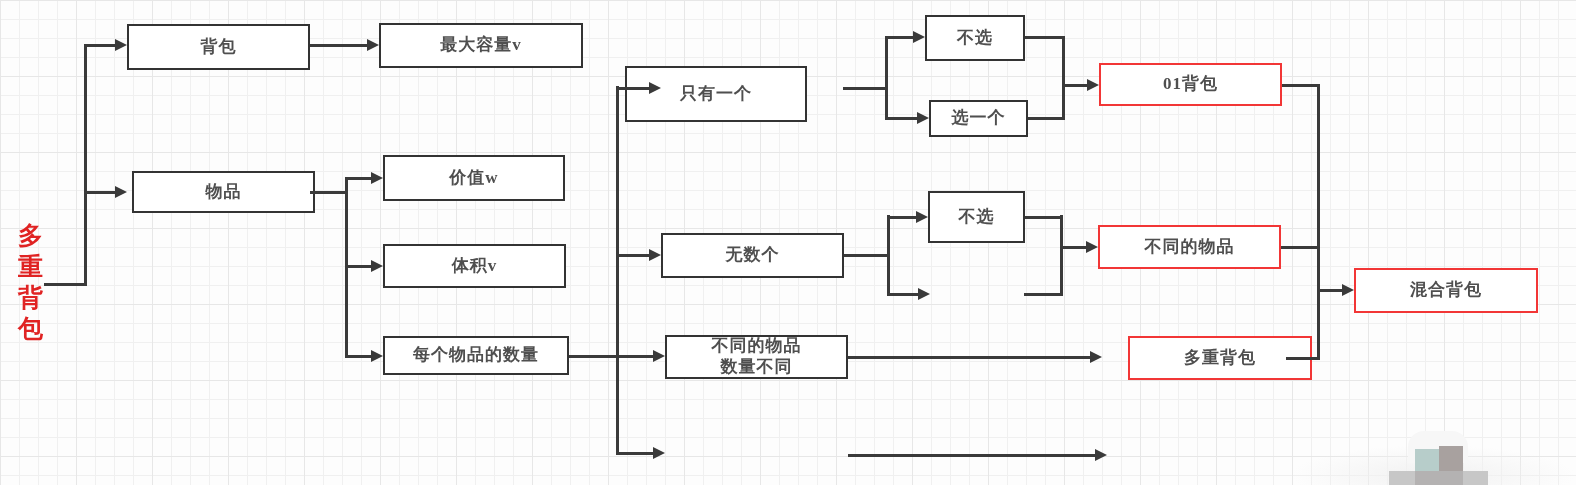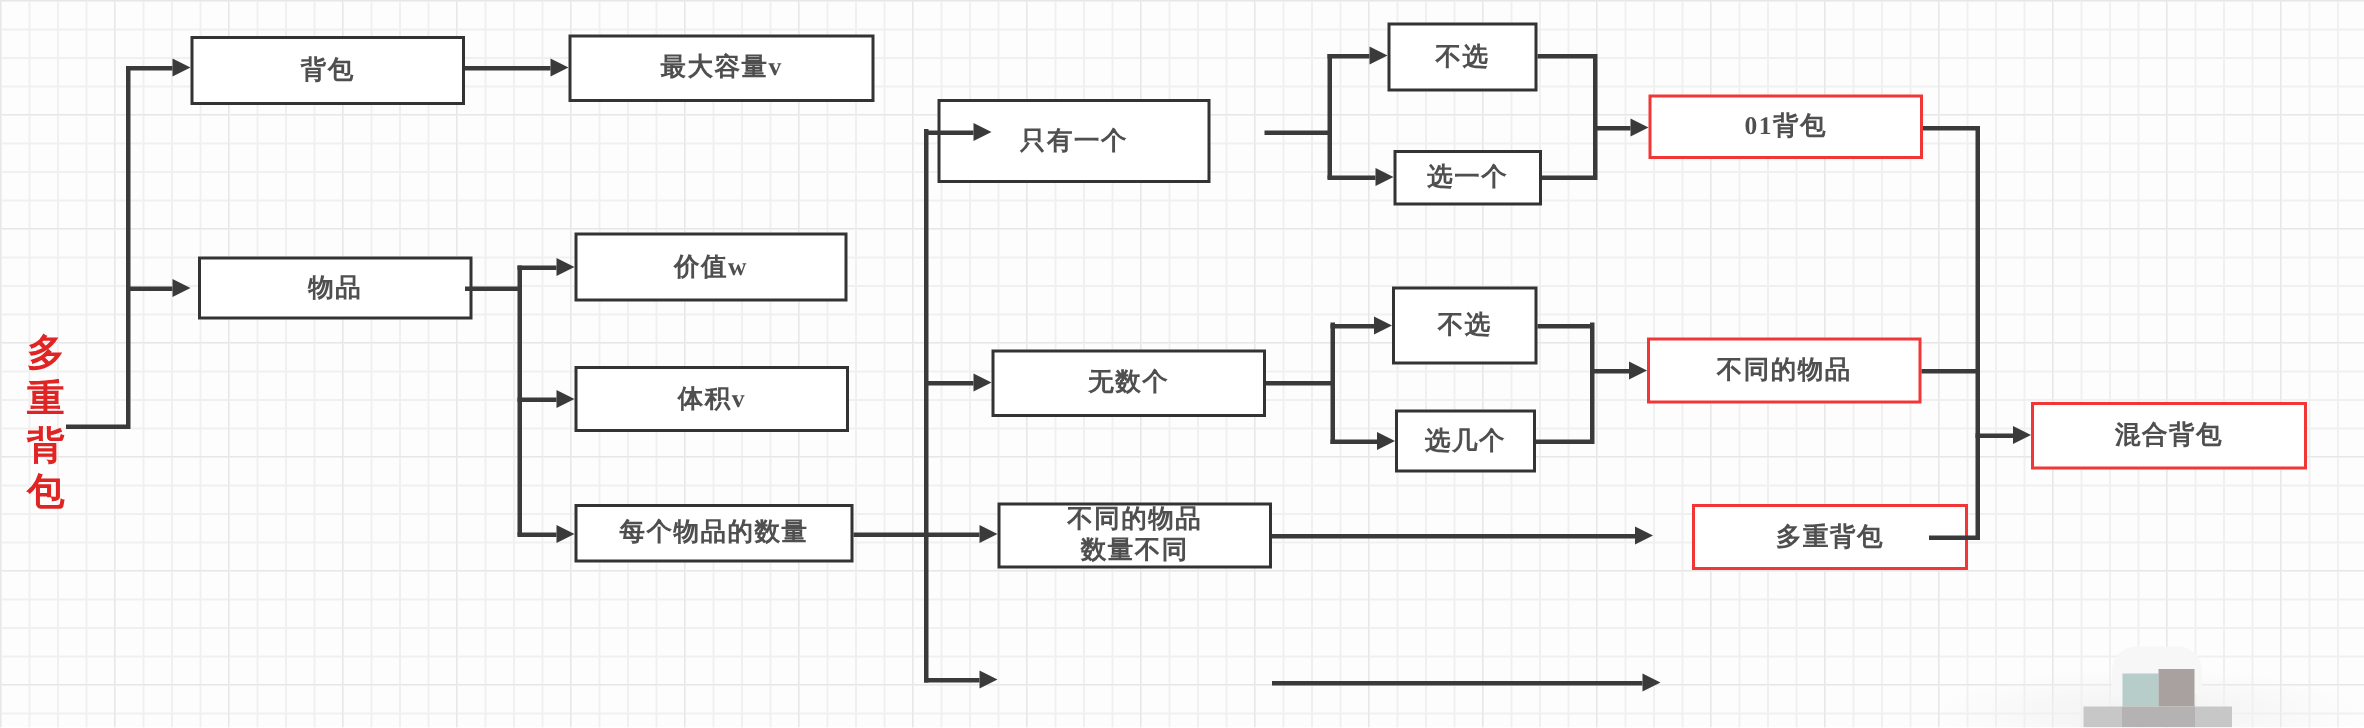--- a/index.html
+++ b/index.html
@@ -85,23 +85,20 @@
 
   <div class="node" style="left:925px;top:15px;width:100px;height:46px">
     <span class="lbl">不选</span>
     </div>
   <div class="node" style="left:929px;top:100px;width:99px;height:37px">
     <span class="lbl">选一个</span>
     </div>
   <div class="node" style="left:928px;top:191px;width:97px;height:52px">
     <span class="lbl">不选</span>
     </div>
-  <div class="node" style="left:930px;top:273px;width:94px;height:42px">
-    <span class="lbl">选几个</span>
-    </div>
 
   <div class="node red" style="left:1099px;top:63px;width:183px;height:43px">
     <span class="lbl">01背包</span>
     </div>
   <div class="node red" style="left:1098px;top:225px;width:183px;height:44px">
     <span class="lbl">不同的物品</span>
     </div>
   <div class="node red" style="left:1128px;top:336px;width:184px;height:44px">
     <span class="lbl">多重背包</span>
     </div>

